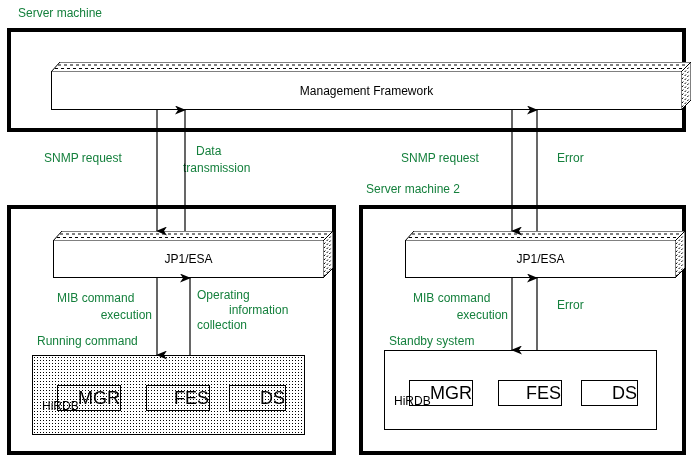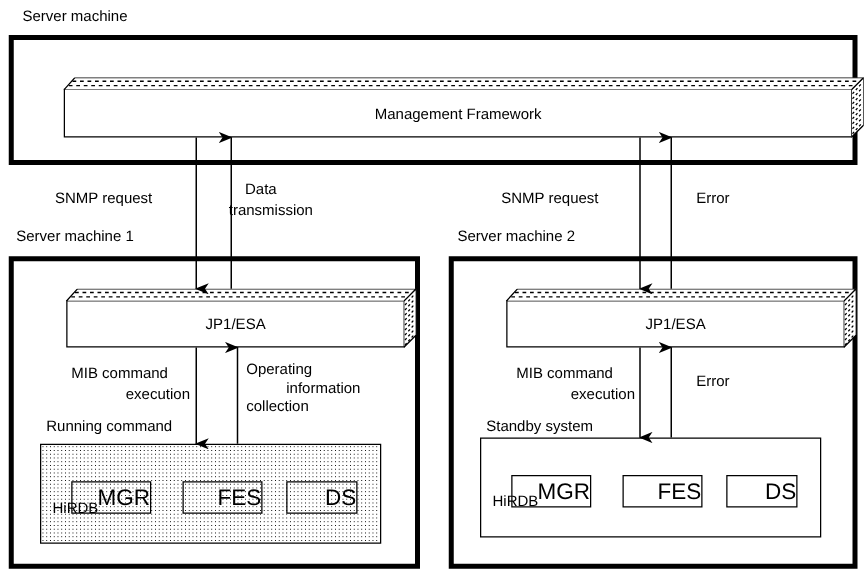--- a/index.html
+++ b/index.html
@@ -11,21 +11,21 @@
     position:relative;
     width:693px;
     height:464px;
     background:#ffffff;
     overflow:hidden;
   }
   .lbl{
     position:absolute;
     font-size:12px;
     line-height:14px;
-    color:#000000;
+    color:#15803d;
     white-space:pre;
     letter-spacing:0px;
   }
   .lbl.rgt{text-align:right;}
 
   
   .panel{
     position:absolute;
     border:4px solid #000;
     background:#ffffff;
@@ -137,21 +137,20 @@
 
   <div class="lbl" style="left:44px; top:151px; width:112px;">SNMP request</div>
 
   <div class="lbl" style="left:196px; top:144px;">Data</div>
   <div class="lbl" style="left:183px; top:161px;">transmission</div>
 
   <div class="lbl" style="left:401px; top:151px; width:112px;">SNMP request</div>
 
   <div class="lbl" style="left:557px; top:151px;">Error</div>
 
-  <div class="lbl" style="left:13px; top:182px;">Server machine 1</div>
 
   <div class="panel" style="left:7px; top:205px; width:329px; height:250px;"></div>
 
   <div class="slab" style="left:29px; top:231px; width:280px; height:47px;">
     <div class="face">
       <span>JP1/ESA</span>
     </div>
     <svg class="top" viewBox="0 0 280 10" preserveAspectRatio="none">
       <polygon points="9,0 280,0 271,10 0,10" fill="#ffffff" stroke="#000" stroke-width="1"></polygon>
       <g stroke="#000" stroke-width="1.1" stroke-dasharray="3 3">

